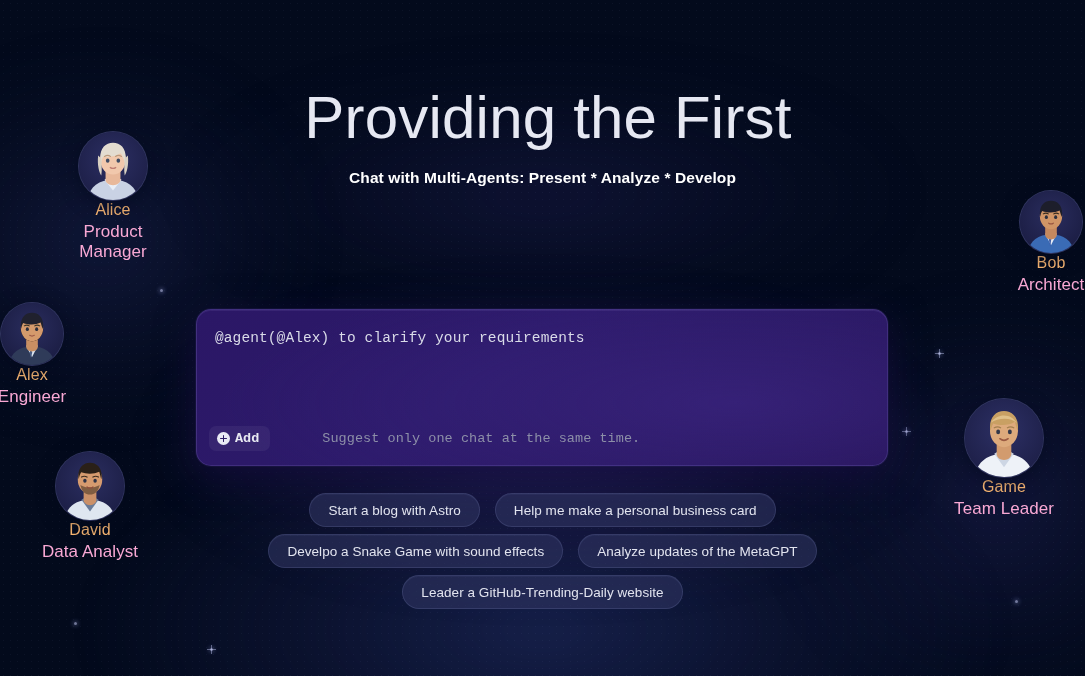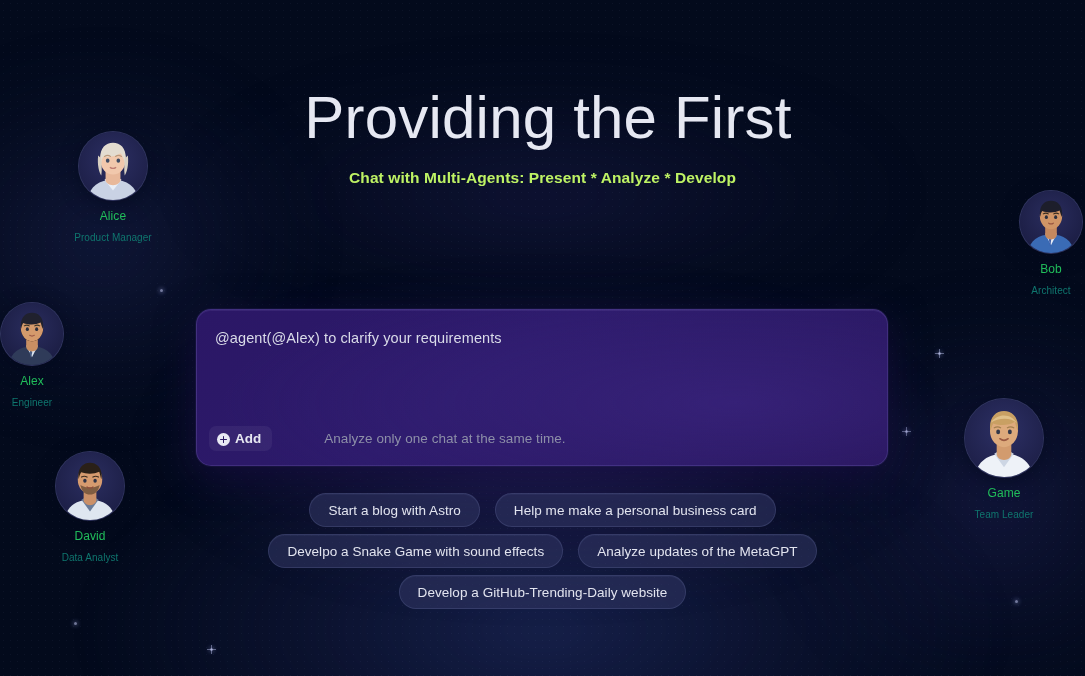--- a/index.html
+++ b/index.html
@@ -165,41 +165,42 @@
     color: transparent;
     -webkit-text-fill-color: transparent;
     display: inline-block;
     padding: 0 6px;
   }
 
   .subtitle {
     margin-top: 18px;
     font-size: 15.5px;
     font-weight: 700;
-    color: #bef264;
+    color: #ffffff;
     letter-spacing: 0.1px;
   }
 
   
   #composer {
     position: absolute;
     left: 196px;
     top: 309px;
     width: 692px;
     height: 157px;
     border-radius: 15px;
     background:
       radial-gradient(120% 140% at 78% 60%, rgba(64,40,136,0.55) 0%, rgba(38,22,92,0.0) 62%),
       linear-gradient(145deg, #2b1766 0%, #2c1a6a 42%, #291862 72%, #251457 100%);
     border: 1px solid rgba(140, 128, 210, 0.22);
     box-shadow:
       0 0 0 1px rgba(96, 80, 180, 0.10),
       0 10px 38px rgba(26, 14, 70, 0.66),
       inset 0 1px 0 rgba(176, 160, 240, 0.10);
     overflow: hidden;
+    font-family: Liberation Mono, monospace;
   }
 
   #composer .composer-dots {
     position: absolute;
     inset: 0;
     background-image: radial-gradient(circle, rgba(186,170,255,0.12) 0.6px, transparent 0.7px);
     background-size: 6px 6px;
     opacity: 0.5;
     pointer-events: none;
   }
@@ -225,21 +226,21 @@
     left: 12px;
     bottom: 14px;
     right: 16px;
     display: flex;
     align-items: center;
     gap: 16px;
   }
 
   #add-button {
     display: inline-flex;
-    align-items: flex-end;
+    align-items: center;
     gap: 5px;
     padding: 4px 10px 4px 7px;
     border-radius: 7px;
     background: rgba(255, 255, 255, 0.055);
     border: 1px solid rgba(255,255,255,0.0);
     color: #e7e8f1;
     font-size: 13.5px;
     font-weight: 700;
     cursor: pointer;
   }
@@ -321,29 +322,28 @@
     overflow: hidden;
     background: #1d2048;
     border: 1px solid rgba(150,160,220,0.16);
     position: relative;
     box-shadow: 0 4px 18px rgba(4, 8, 28, 0.6);
   }
   .agent.lg .ring { width: 70px; height: 70px; }
   .agent.xl .ring { width: 80px; height: 80px; }
 
   .agent .name {
-    margin-top: 8px;
-    font-size: 12px;
-    color: #22c55e;
+    font-size: 16px;
+    color: #fdba74;
     letter-spacing: 0.1px;
   }
   .agent .role {
-    margin-top: 9px;
-    font-size: 10px;
-    color: #0f766e;
+    margin-top: 3px;
+    font-size: 17px;
+    color: #f9a8d4;
     letter-spacing: 0.05px;
   }
 
   .avatar-svg { width: 100%; height: 100%; display: block; }
 
   
   #agent-alice { left: 48px;  top: 131px; }
   #agent-alex  { left: -33px; top: 302px; }
   #agent-david { left: 25px;  top: 451px; }
   #agent-bob   { left: 986px; top: 190px; }
@@ -376,35 +376,35 @@
   </div>
 
   <div id="composer">
     <div class="composer-dots"></div>
     <input id="composer-input" type="text" value="@agent(@Alex) to clarify your requirements" style="">
     <div id="composer-footer">
       <div id="add-button">
         <span class="plus-circle"></span>
         <span>Add</span>
       </div>
-      <div id="composer-hint">Analyze only one chat at the same time.</div>
+      <div id="composer-hint">Suggest only one chat at the same time.</div>
     </div>
   </div>
 
   <div id="suggestions">
     <div class="chip-row">
       <div class="chip">Start a blog with Astro</div>
       <div class="chip">Help me make a personal business card</div>
     </div>
     <div class="chip-row">
       <div class="chip">Develpo a Snake Game with sound effects</div>
       <div class="chip">Analyze updates of the MetaGPT</div>
     </div>
     <div class="chip-row">
-      <div class="chip">Develop a GitHub-Trending-Daily website</div>
+      <div class="chip">Leader a GitHub-Trending-Daily website</div>
     </div>
   </div>
 
   <div class="agent lg" id="agent-alice">
     <div class="ring">
       <svg class="avatar-svg" viewBox="0 0 64 64">
         <defs>
           <radialGradient id="bgAlice" cx="50%" cy="40%" r="70%">
             <stop offset="0%" stop-color="#2c2f63"></stop>
               <stop offset="100%" stop-color="#1b1d44"></stop>

